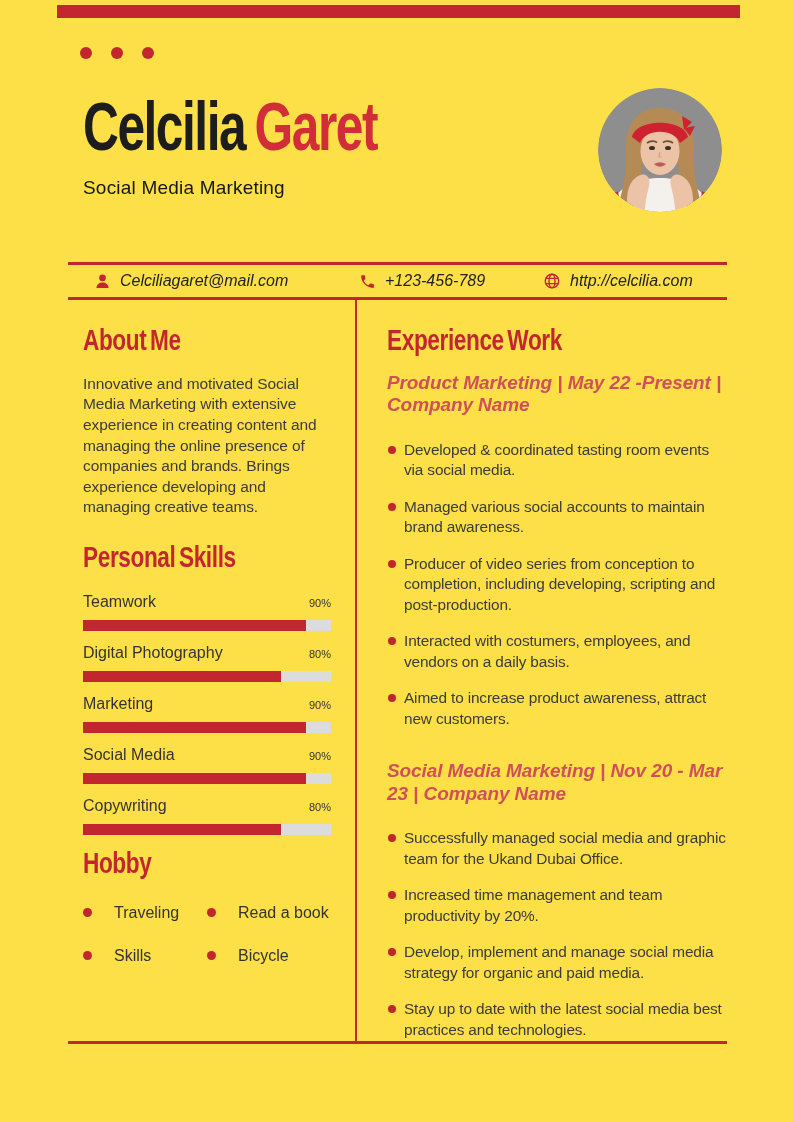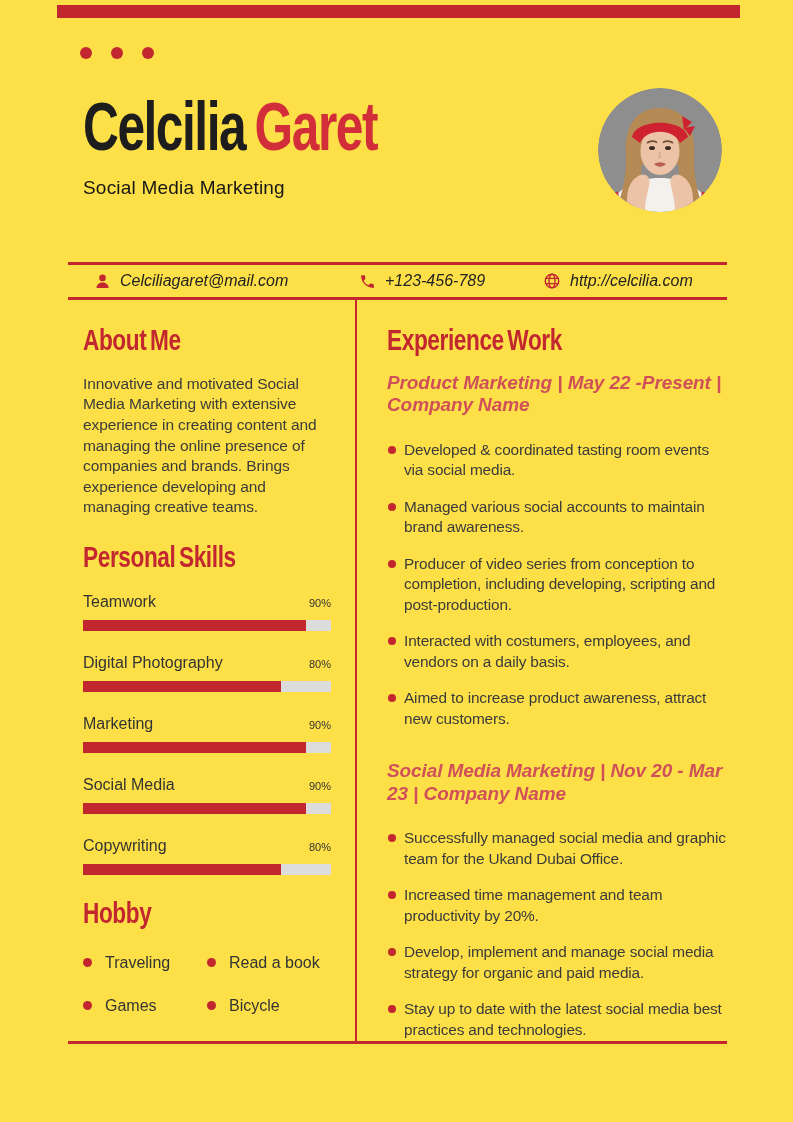--- a/index.html
+++ b/index.html
@@ -49,29 +49,29 @@
   .col-right{position:absolute;left:387px;top:325px;width:341px;}
 
   h2.section{font-size:29px;font-weight:bold;color:var(--accent);line-height:1.1;
              letter-spacing:-.5px;word-spacing:-3px;white-space:nowrap;
              transform:scaleX(.78);transform-origin:left top;}
 
   .about-text{margin-top:17px;font-size:15.5px;line-height:20.6px;color:var(--text);letter-spacing:-.1px;}
 
   .skills-title{margin-top:24px;}
   .skills-list{margin-top:19px;}
-  .skill{margin-bottom:23px;}
+  .skill{margin-bottom:13px;}
   .skill-row{display:flex;justify-content:space-between;align-items:baseline;font-size:16px;color:#333;}
   .skill-pct{font-size:11px;color:#333;}
   .skill-track{margin-top:9px;height:11px;background:var(--bar-track);}
   .skill-fill{height:100%;background:var(--accent);}
 
   .hobby-title{margin-top:6px;}
   .hobby-grid{margin-top:24px;display:grid;grid-template-columns:124px 1fr;row-gap:25px;}
-  .hobby-item{display:flex;align-items:center;gap:13px;font-size:16px;color:#333;}
+  .hobby-item{display:flex;align-items:center;gap:22px;font-size:16px;color:#333;}
   .hobby-item .h-dot{width:9px;height:9px;border-radius:50%;background:var(--accent);flex:0 0 auto;}
 
   .job-heading{margin-top:15px;font-style:italic;font-size:19px;line-height:22.5px;
                color:var(--accent-light);letter-spacing:-.1px;font-weight:bold;}
   .job-heading.second{margin-top:31px;}
   ul.bullets{margin-top:23px;list-style:none;}
   ul.bullets li{position:relative;padding-left:17px;margin-bottom:16px;
                 font-size:15.4px;line-height:20.5px;color:var(--text);letter-spacing:-.15px;}
   ul.bullets li .b-dot{position:absolute;left:1px;top:6px;width:8px;height:8px;border-radius:50%;
                        background:var(--accent);}
@@ -226,21 +226,21 @@
       <div class="hobby-item">
           <span class="h-dot"></span>
           <span>Traveling</span>
         </div>
       <div class="hobby-item">
           <span class="h-dot"></span>
           <span>Read a book</span>
         </div>
       <div class="hobby-item">
           <span class="h-dot"></span>
-          <span>Games</span>
+          <span>Skills</span>
         </div>
       <div class="hobby-item">
           <span class="h-dot"></span>
           <span>Bicycle</span>
         </div>
     </div>
   </div>
 
   <div class="col-right">
     <h2 class="section">Experience Work</h2>

